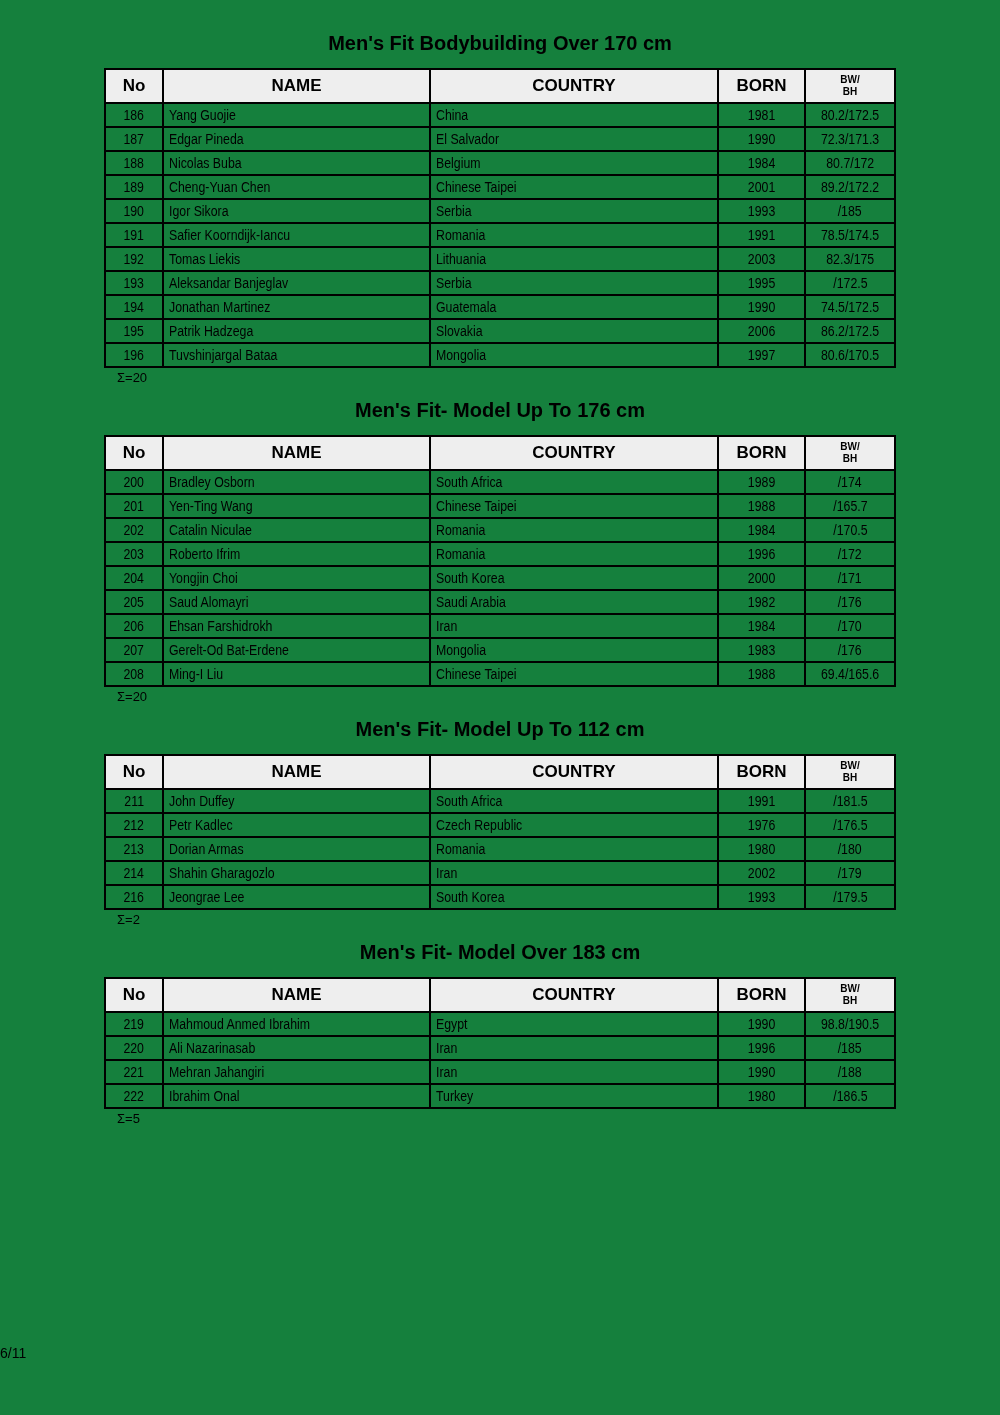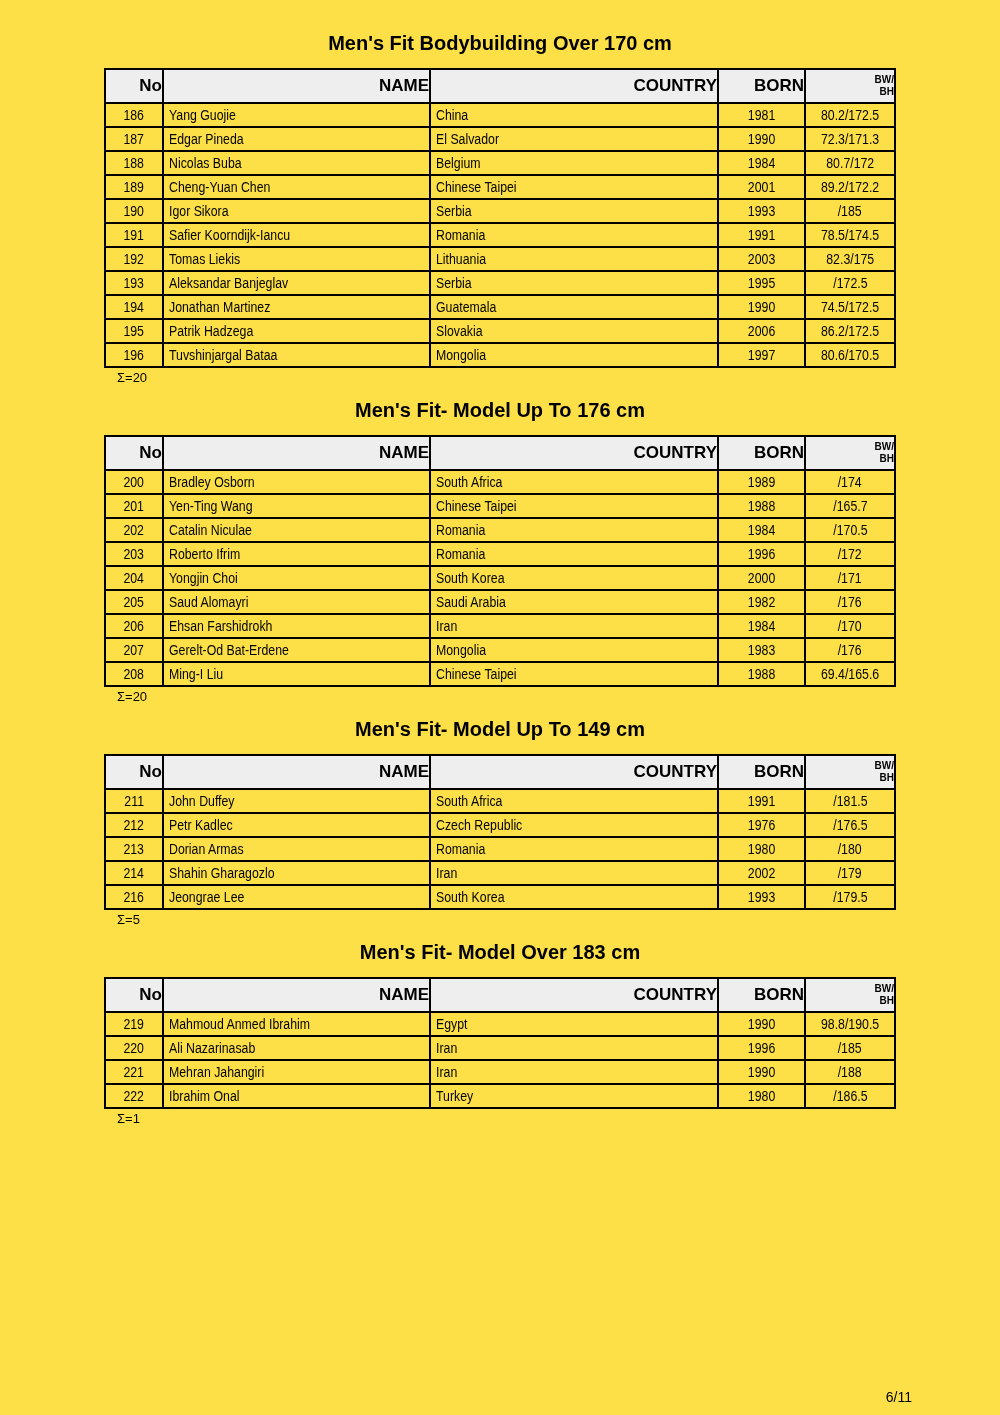--- a/index.html
+++ b/index.html
@@ -1,20 +1,20 @@
 <!DOCTYPE html>
 <html style="--header-bg: #eeeeee;"><head>
 <meta charset="utf-8">
 <style>
   html, body { margin:0; padding:0; background:#ffffff; }
   .page {
     position:relative;
     width:1000px; height:1415px;
     margin:0 auto;
-    background:#fde047;
+    background:#15803d;
     color:#000;
     font-family:"Liberation Sans", sans-serif;
     overflow:hidden;
   }
   #sections { padding-top:30px; }
   .tbl-section { margin:0; }
   .tbl-title {
     text-align:center;
     font-size:20px;
     font-weight:bold;
@@ -32,21 +32,21 @@
     border:2px solid #000;
     overflow:hidden;
     white-space:nowrap;
     padding:0;
   }
   .tbl th {
     background:var(--header-bg, #eeeeee);
     height:32px;
     font-size:17px;
     font-weight:bold;
-    text-align:right;
+    text-align:center;
   }
   .tbl th.c-bwbh { font-size:10px; line-height:1.2; }
   .tbl td {
     height:22px;
     font-size:14px;
     text-align:center;
     vertical-align:middle;
   }
   .tbl td.c-name, .tbl td.c-country { text-align:left; padding-left:5px; }
   .cell-text { display:inline-block; transform:scaleX(0.88); }
@@ -55,23 +55,23 @@
   .sum {
     width:790px;
     margin:2px auto 0 auto;
     box-sizing:border-box;
     padding-left:12px;
     font-size:13px;
     line-height:16px;
   }
   .footer {
     position:absolute;
-    left:0; top:1389px;
+    left:0; top:1345px;
     width:912px;
-    text-align:right;
+    text-align:left;
     font-size:14px;
   }
 </style>
 </head>
 <body>
 
 <div class="page">
   <div id="sections">
   <section class="tbl-section">
     <h2 class="tbl-title">Men's Fit Bodybuilding Over 170 cm</h2>
@@ -257,21 +257,21 @@
               <td class="c-country"><span class="cell-text lft">Chinese Taipei</span></td>
               <td class="c-born"><span class="cell-text ctr">1988</span></td>
               <td class="c-bwbh"><span class="cell-text ctr">69.4/165.6</span></td>
             </tr>
           </tbody>
     </table>
     <div class="sum">Σ=20</div>
   </section>
 
   <section class="tbl-section">
-    <h2 class="tbl-title">Men's Fit- Model Up To 149 cm</h2>
+    <h2 class="tbl-title">Men's Fit- Model Up To 112 cm</h2>
     <table class="tbl">
       <colgroup>
         <col style="width:58px">
             <col style="width:267px">
             <col style="width:288px">
             <col style="width:87px">
             <col style="width:90px">
       </colgroup>
       <thead>
         <tr>
@@ -313,21 +313,21 @@
             </tr>
             <tr>
               <td class="c-no"><span class="cell-text ctr">216</span></td>
               <td class="c-name"><span class="cell-text lft">Jeongrae Lee</span></td>
               <td class="c-country"><span class="cell-text lft">South Korea</span></td>
               <td class="c-born"><span class="cell-text ctr">1993</span></td>
               <td class="c-bwbh"><span class="cell-text ctr">/179.5</span></td>
             </tr>
           </tbody>
     </table>
-    <div class="sum">Σ=5</div>
+    <div class="sum">Σ=2</div>
   </section>
 
   <section class="tbl-section">
     <h2 class="tbl-title">Men's Fit- Model Over 183 cm</h2>
     <table class="tbl">
       <colgroup>
         <col style="width:58px">
             <col style="width:267px">
             <col style="width:288px">
             <col style="width:87px">
@@ -366,17 +366,17 @@
             </tr>
             <tr>
               <td class="c-no"><span class="cell-text ctr">222</span></td>
               <td class="c-name"><span class="cell-text lft">Ibrahim Onal</span></td>
               <td class="c-country"><span class="cell-text lft">Turkey</span></td>
               <td class="c-born"><span class="cell-text ctr">1980</span></td>
               <td class="c-bwbh"><span class="cell-text ctr">/186.5</span></td>
             </tr>
           </tbody>
     </table>
-    <div class="sum">Σ=1</div>
+    <div class="sum">Σ=5</div>
   </section>
 </div>
   <div class="footer">6/11</div>
 </div>
 
 </body></html>

